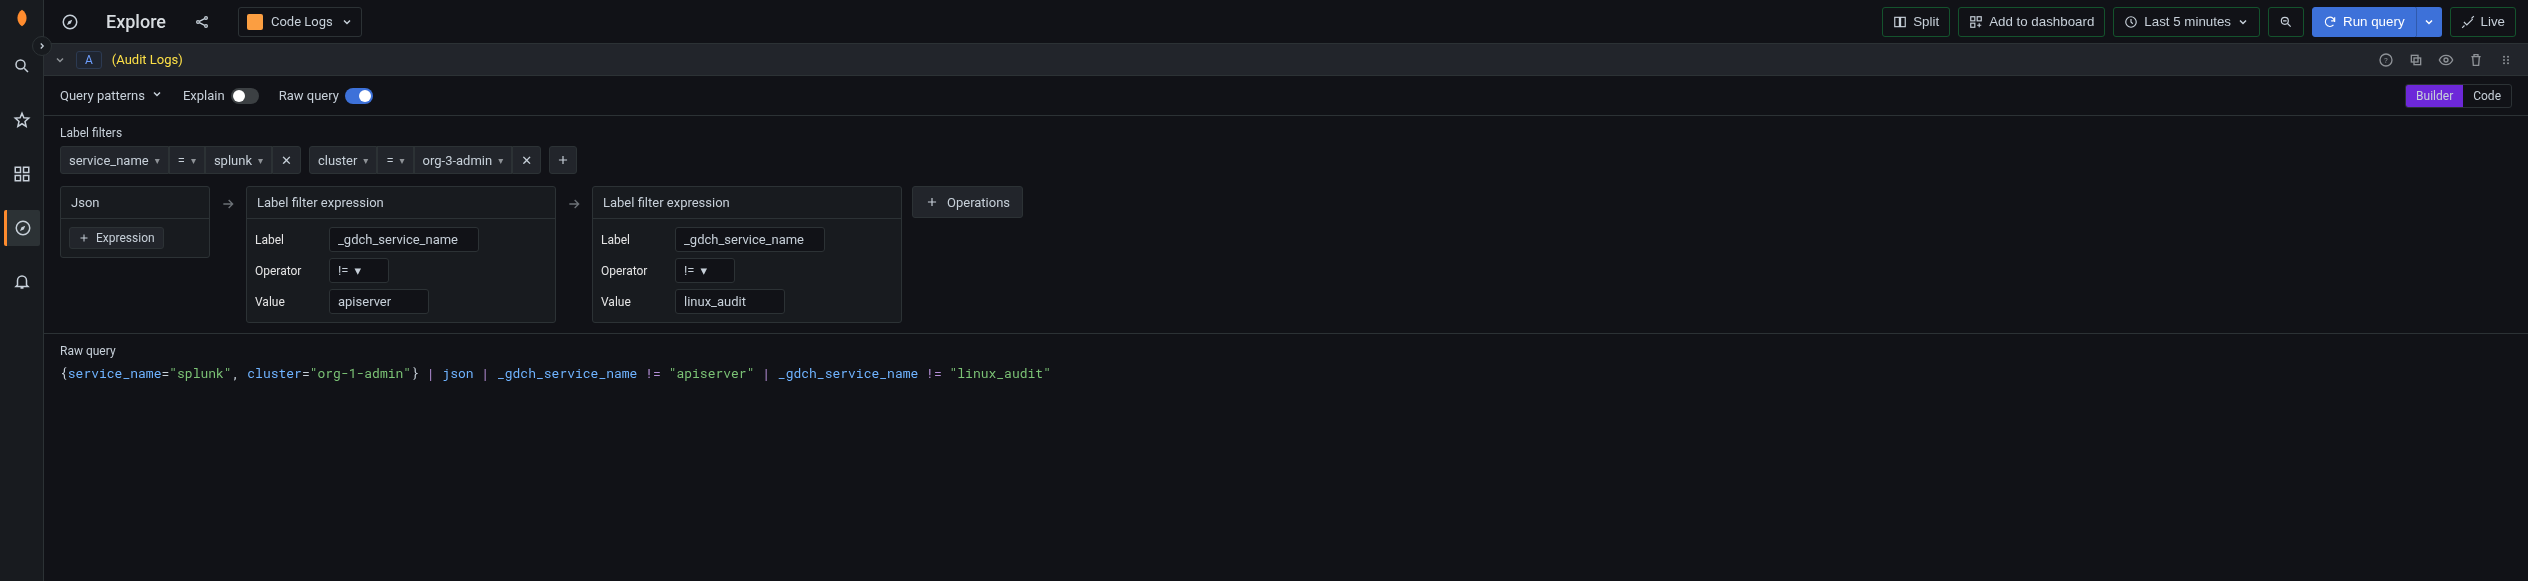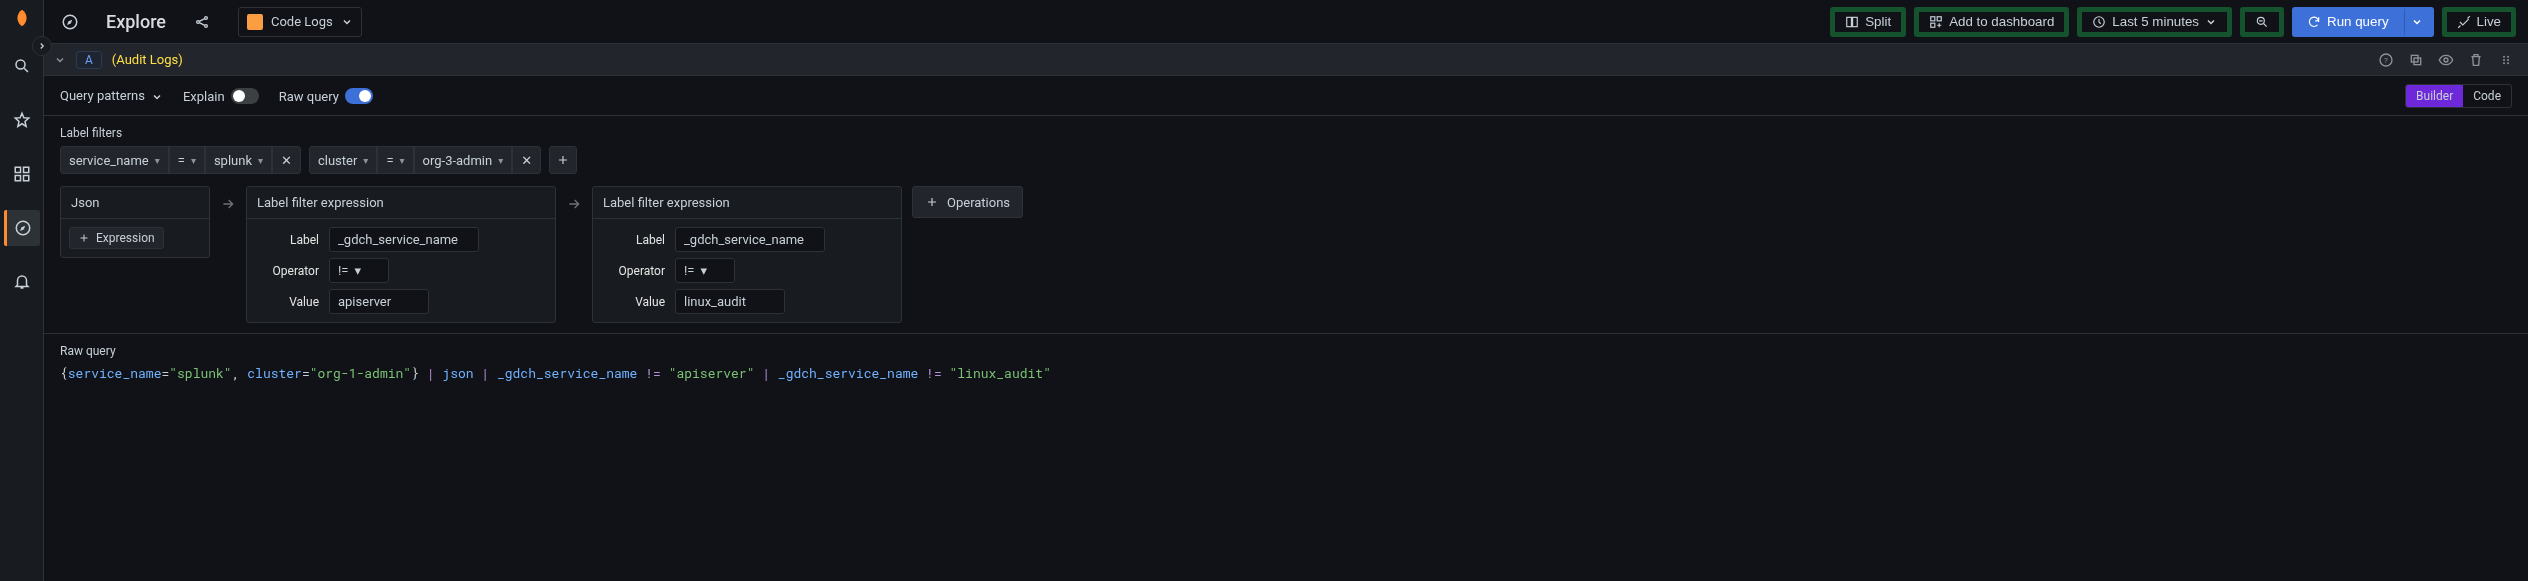--- a/index.html
+++ b/index.html
@@ -70,21 +70,21 @@
       height: 30px;
     }
     .ds-logo {
       width: 16px; height: 16px;
       background: #fb9e41;
       border-radius: 2px;
     }
     .topbar .right { margin-left: auto; display: flex; align-items: center; gap: 8px; }
     .btn {
       display: flex; align-items: center; gap: 6px;
-      border: 5px solid #14532d;
+      border: 1px solid #14532d;
       border-radius: 3px;
       padding: 5px 10px;
       height: 30px;
       color: #c7d0d9;
       background: transparent;
     }
     .btn.primary {
       background: #3d71d9;
       border-color: #3d71d9;
       color: #fff;
@@ -119,21 +119,21 @@
       color: #8e9297;
     }
     .options-row {
       height: 40px;
       display: flex; align-items: center;
       padding: 0 16px;
       gap: 20px;
       border-bottom: 1px solid #2c3235;
     }
     .options-row .dd {
-      display: flex; align-items: flex-end; gap: 6px;
+      display: flex; align-items: flex-start; gap: 6px;
       color: #c7d0d9;
     }
     .toggle {
       width: 28px; height: 16px;
       border-radius: 8px;
       position: relative;
     }
     .toggle.off { background: #3c4043; }
     .toggle.on { background: #3d71d9; }
     .toggle .knob {
@@ -178,21 +178,21 @@
       border: 1px solid #2c3235;
       border-radius: 3px;
       background: #181b1f;
       display: flex; flex-direction: column;
     }
     .stage-header {
       padding: 8px 10px;
       border-bottom: 1px solid #2c3235;
       color: #c7d0d9;
     }
-    .stage-body { padding: 8px; display: flex; flex-direction: column; gap: 6px; text-align: right; }
+    .stage-body { padding: 8px; display: flex; flex-direction: column; gap: 6px; }
     .expr-btn {
       display: flex; align-items: center; gap: 6px;
       border: 1px solid #2c3235;
       border-radius: 3px;
       padding: 3px 8px;
       background: #22252b;
       font-size: 12px;
       width: fit-content;
     }
     .kv-row { display: flex; align-items: center; gap: 10px; }

